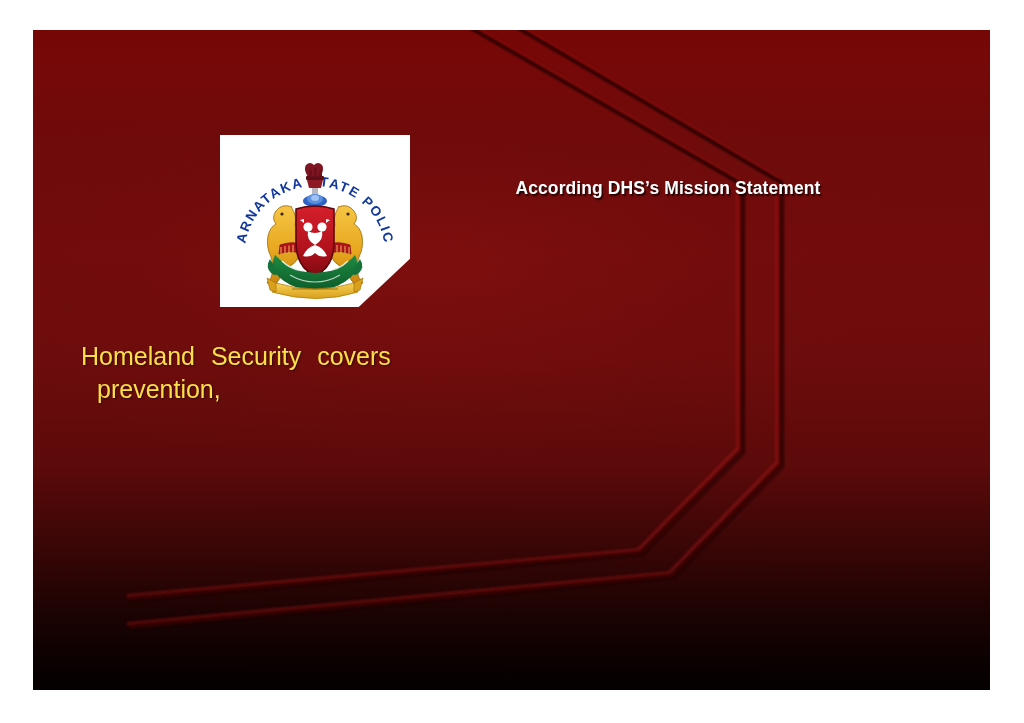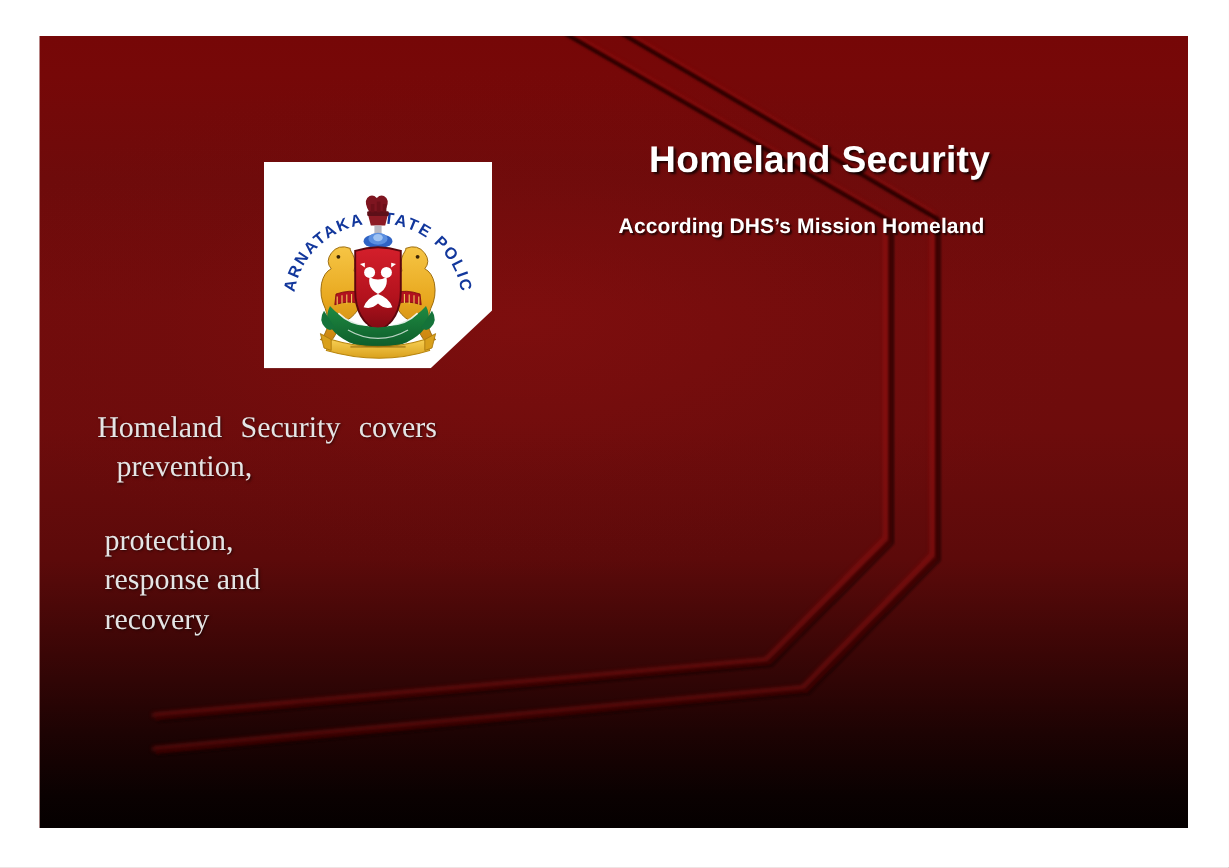--- a/index.html
+++ b/index.html
@@ -68,25 +68,24 @@
     letter-spacing:.1px;
     text-shadow:1.5px 1.5px 1.5px rgba(0,0,0,.7);
     white-space:nowrap;
   }
 
   
   #body{
     position:absolute;
     left:46px; top:310px;
     width:430px;
-    color:#e5e5e5;
+    color:#fde047;
     font-size:25px;
     line-height:1.32;
     text-shadow:1px 1px 2px rgba(0,0,0,.55);
-    font-family:Liberation Serif, serif;
   }
   #body .para{ margin:0 0 6px 0; }
   #body .p1 .l1{ display:block; word-spacing:9px; padding-left:2px; }
   #body .p1 .l2{ display:block; padding-left:8px;margin-left:10px; }
   #body .p2{ margin-top:28px; padding-left:8px; }
   #body .p2 span{ display:block; }
 
   
   #logo-card{
     position:absolute;
@@ -267,29 +266,23 @@
 
         <g>
           <path d="M56 146 q39 12 78 0 l4 9 q-41 13 -86 0 Z" fill="url(#ribG)" stroke="#b9860f" stroke-width=".9"></path>
           <path d="M56 146 l-9 -5 l3 12 l6 2 Z" fill="#d9a01c" stroke="#a8760c" stroke-width=".7"></path>
           <path d="M134 146 l9 -5 l-3 12 l-6 2 Z" fill="#d9a01c" stroke="#a8760c" stroke-width=".7"></path>
           <path d="M72 152 l46 0" stroke="#8a5f08" stroke-width="1.6" opacity=".55"></path>
         </g>
       </svg>
     </div>
 
-    <div id="title">Homeland Security</div>
-    <div id="subtitle">According DHS’s Mission Homeland</div>
+    <div id="subtitle">According DHS’s Mission Statement</div>
 
     <div id="body">
       <div class="para p1">
         <span class="l1">Homeland  Security  covers</span>
         <span class="l2">prevention,</span>
       </div>
-      <div class="para p2">
-        <span>protection,</span>
-        <span>response and</span>
-        <span>recovery</span>
-      </div>
     </div>
 
   </div>
 </div>
 
 </body></html>

